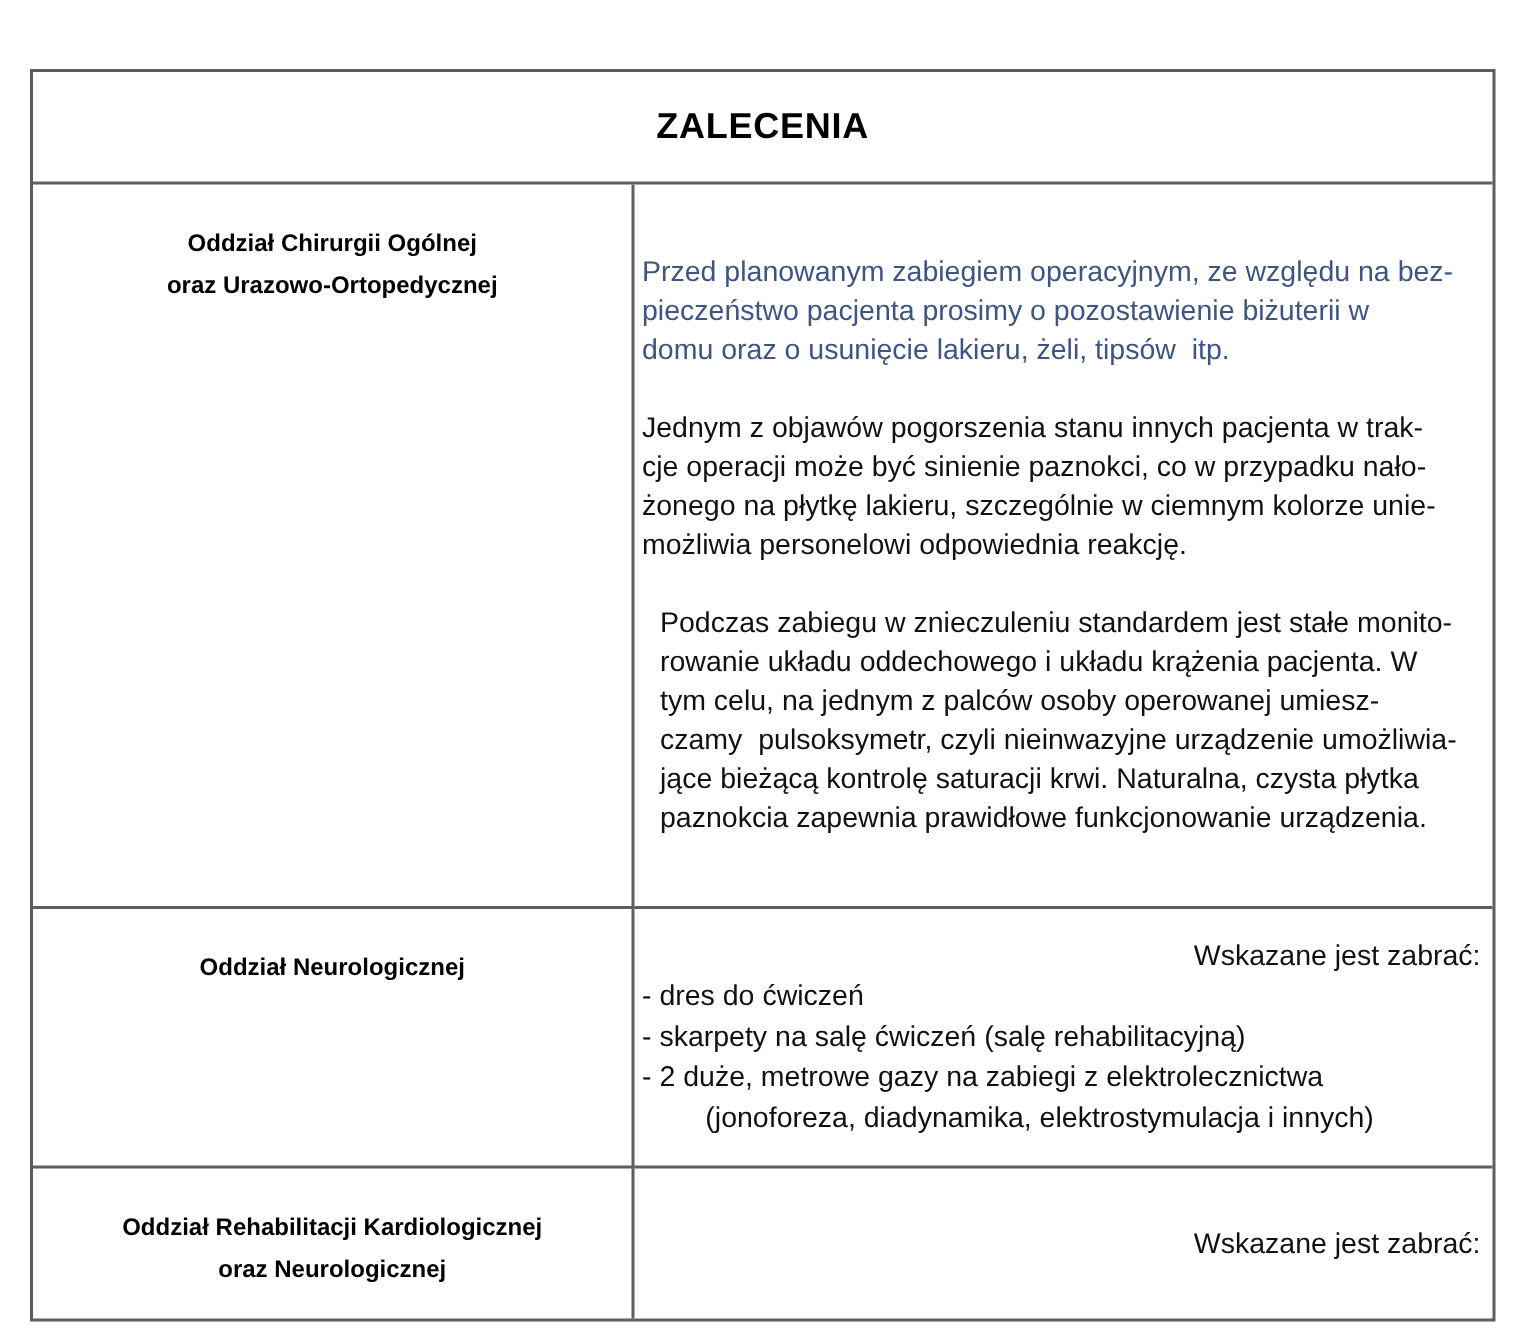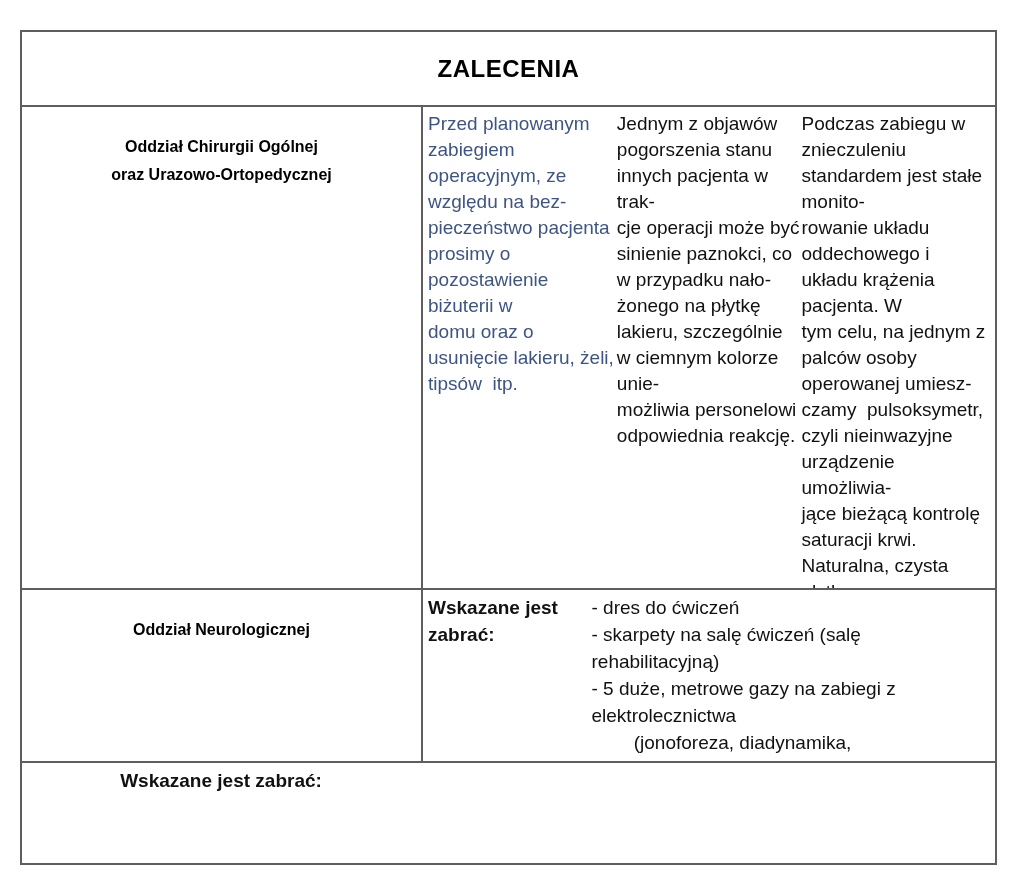--- a/index.html
+++ b/index.html
@@ -4,21 +4,21 @@
 <style>
   * { margin: 0; padding: 0; box-sizing: border-box; }
   html, body {
     width: 1024px; height: 887px;
     background: #ffffff;
     font-family: "Liberation Sans", "DejaVu Sans", sans-serif;
     color: #111111;
   }
   .doc-table {
     position: absolute;
-    left: 20px; top: 30px;
+    left: 20px; top: 46px;
     width: 977px; height: 835px;
     border: 2px solid var(--border, #5e5e5e);
     display: grid;
     grid-template-columns: 401px 1fr;
     grid-template-rows: 75px 483px 173px 1fr;
     background: #ffffff;
   }
   .cell { overflow: hidden; }
   .b-bottom { border-bottom: 2px solid var(--border, #5e5e5e); }
   .b-right  { border-right: 2px solid var(--border, #5e5e5e); }
@@ -42,36 +42,36 @@
     font-weight: bold;
     font-size: 16px;
     line-height: 28px;
     white-space: pre-line;
     color: #000000;
   }
 
   .c-body {
     padding: 4px 8px 4px 5px;
     display: flex;
+    flex-direction: column;
     justify-content: center;
     font-size: 19px;
     line-height: 26px;
   }
   .para {
     white-space: pre-wrap;
     margin-bottom: 26px;
   }
-  .para:last-child { margin-bottom: 0; }
+  .para:last-child { margin-bottom: 0; margin-left: 12px; }
   .accent { color: var(--accent, #3e5584); }
 
   .list-heading {
-    text-align: left;
+    text-align: right;
     white-space: pre-wrap;
     line-height: 27px;
-    font-weight: bold;
   }
   .list-items {
     white-space: pre-wrap;
     line-height: 27px;
   }
 </style>
 </head>
 <body>
 
 <div class="doc-table">
@@ -100,21 +100,25 @@
 paznokcia zapewnia prawidłowe funkcjonowanie urządzenia.</div>
   </div>
 
   <div class="cell c-dept b-right b-bottom">
     <div class="dept-text">Oddział Neurologicznej</div>
   </div>
   <div class="cell c-body b-bottom">
     <div class="list-heading">Wskazane jest zabrać:</div>
     <div class="list-items">- dres do ćwiczeń
 - skarpety na salę ćwiczeń (salę rehabilitacyjną)
-- 5 duże, metrowe gazy na zabiegi z elektrolecznictwa
+- 2 duże, metrowe gazy na zabiegi z elektrolecznictwa
         (jonoforeza, diadynamika, elektrostymulacja i innych)</div>
   </div>
 
+  <div class="cell c-dept b-right">
+    <div class="dept-text">Oddział Rehabilitacji Kardiologicznej
+oraz Neurologicznej</div>
+  </div>
   <div class="cell c-body">
     <div class="list-heading">Wskazane jest zabrać:</div>
   </div>
 
 </div>
 
 </body></html>

